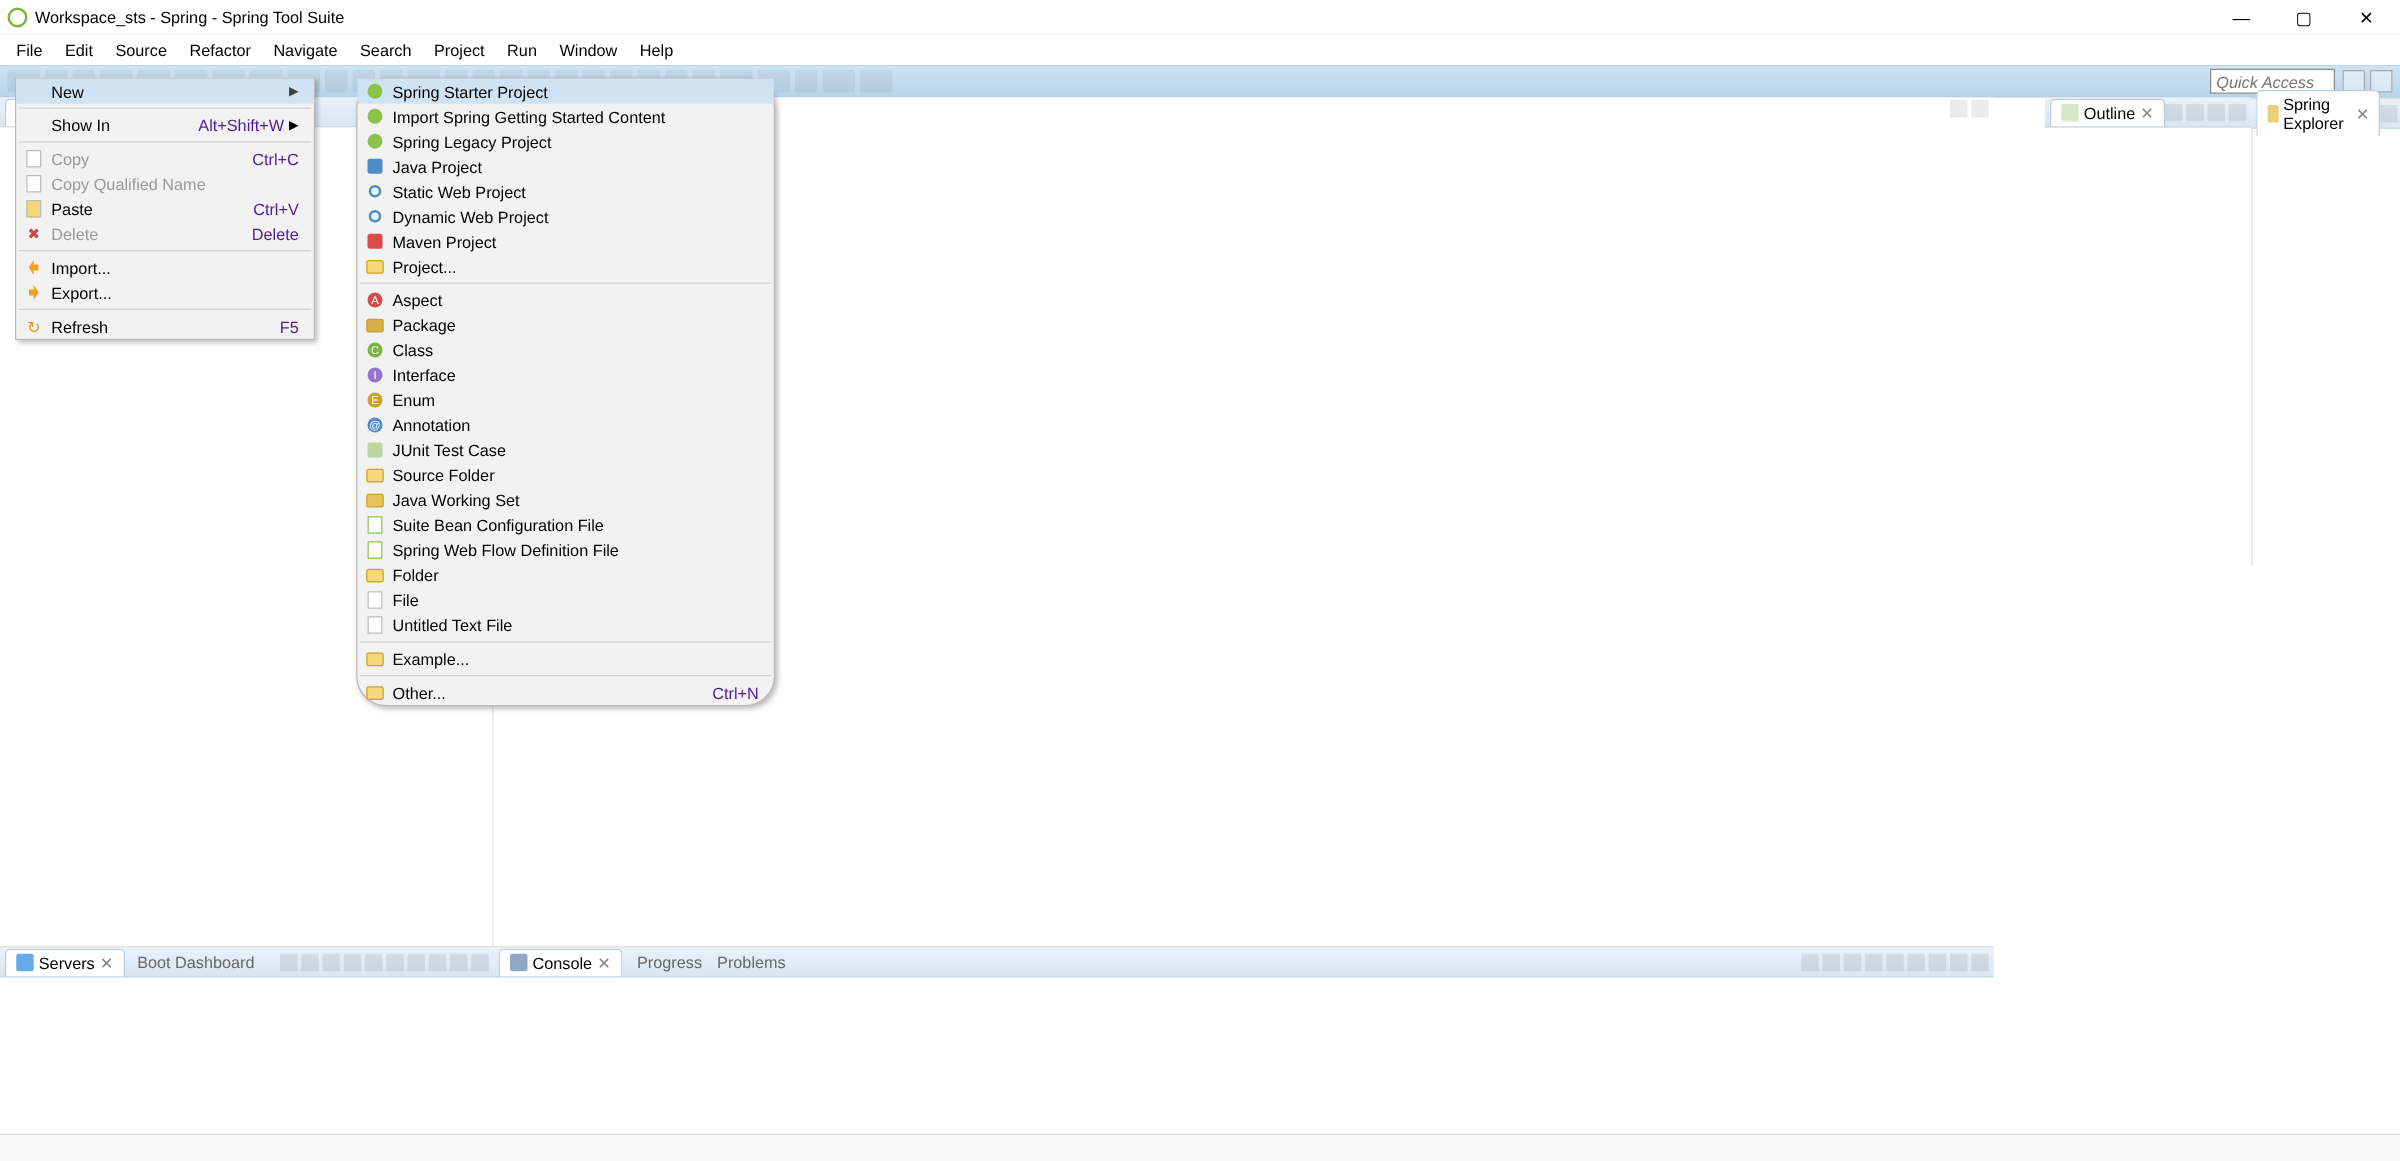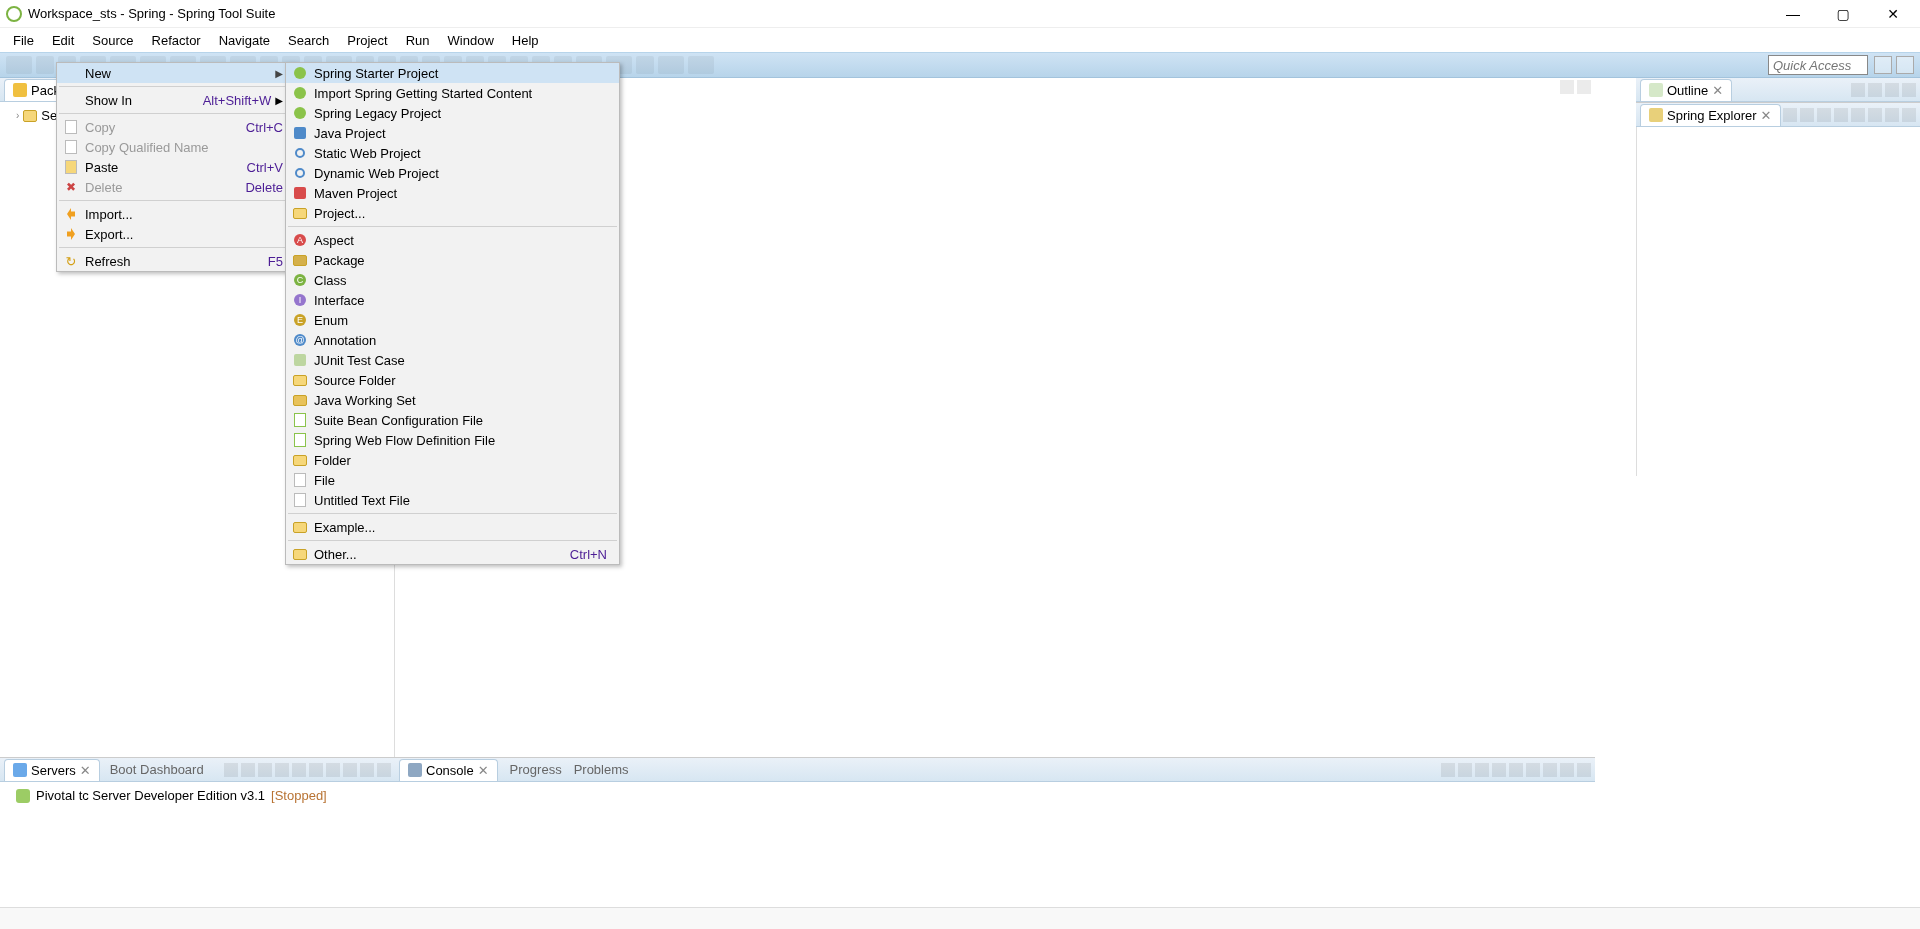--- a/index.html
+++ b/index.html
@@ -21,21 +21,21 @@
 .toolbar .tbtn { width: 18px; height: 18px; margin: 0 2px; background: rgba(0,0,0,0.05); border-radius: 2px; }
 .toolbar .tbtn.drop { width: 26px; }
 .toolbar .flex { flex: 1; }
 .quick-access { width: 100px; height: 20px; padding: 1px 4px; margin-right: 4px; border: 1px solid #888; background: #fff; color: #888; font-style: italic; }
 .persp-btn { width: 18px; height: 18px; margin: 0 2px; background: rgba(255,255,255,0.4); border: 1px solid #aaa; }
 
 
 .main { display: flex; height: calc(929px - 28px - 24px - 26px - 22px); }
 .left-col { width: 395px; display: flex; flex-direction: column; }
 .center-col { flex: 1; display: flex; flex-direction: column; position: relative; }
-.right-col { width: 325px; display: flex; flex-direction: column; padding-left: 41px; }
+.right-col { width: 325px; display: flex; flex-direction: row; padding-left: 41px; }
 
 
 .view-header { height: 24px; background: linear-gradient(#eaf1f8, #d7e6f2); border-bottom: 1px solid #b8cee0; display: flex; align-items: center; padding-left: 4px; }
 .view-tab { background: #fff; padding: 3px 8px; border: 1px solid #b8cee0; border-bottom: none; border-radius: 4px 4px 0 0; display: flex; align-items: center; gap: 4px; }
 .view-tab .vicon { width: 14px; height: 14px; background: #f0c040; border-radius: 2px; display: inline-block; }
 .view-tab .close-x { color: #888; }
 .view-toolbar { margin-left: auto; display: flex; gap: 3px; align-items: center; padding-right: 4px; }
 .view-toolbar .vbtn { width: 14px; height: 14px; background: rgba(0,0,0,0.08); }
 
 .view-body { flex: 1; background: #fff; border-right: 1px solid #ddd; position: relative; padding: 4px 8px; overflow: hidden; }
@@ -69,22 +69,22 @@
 
 .ctx { position: absolute; background: #f2f2f2; border: 1px solid #bbb; box-shadow: 2px 2px 4px rgba(0,0,0,0.25); }
 .ctx-item { display: flex; align-items: center; padding: 2px 12px 2px 28px; height: 20px; position: relative; cursor: default; }
 .ctx-item.hl { background: #cfe3f4; }
 .ctx-item .shortcut { margin-left: auto; padding-left: 40px; color: #4c1d95; }
 .ctx-item .arrow { margin-left: auto; color: #444; font-size: 10px; }
 .ctx-item.disabled { color: #9a9a9a; gap: 24px; }
 .ctx-sep { height: 1px; background: #d0d0d0; margin: 3px 2px; }
 .ctx-icon { position: absolute; left: 6px; width: 16px; height: 16px; display: inline-flex; align-items: center; justify-content: center; font-size: 11px; }
 
-.ctx1 { top: 62px; left: 12px; width: 240px; margin-left: 44px; }
-.ctx2 { top: 62px; left: 285px; width: 335px; }
+.ctx1 { top: 62px; left: 12px; width: 240px; }
+.ctx2 { top: 62px; left: 285px; width: 335px; border-radius: 24px; }
 
 .ico-folder { background: #f6d77a; border: 1px solid #c9a227; width: 14px; height: 11px; border-radius: 2px; }
 .ico-file { background: #fff; border: 1px solid #bbb; width: 12px; height: 14px; }
 .ico-spring { background: #8bc34a; border-radius: 50%; width: 12px; height: 12px; }
 .ico-java { background: #4f8ac9; border-radius: 2px; width: 12px; height: 12px; }
 .ico-circle { border: 2px solid #8bc34a; border-radius: 50%; width: 10px; height: 10px; }
 .ico-class { background: #7cb342; border-radius: 50%; width: 12px; height: 12px; color: #fff; font-size: 9px; line-height: 12px; text-align: center; }
 .ico-refresh { color: #d4a017; font-size: 13px; }
 .ico-import { background: #f0a020; width: 8px; height: 12px; clip-path: polygon(0 50%, 50% 0, 50% 30%, 100% 30%, 100% 70%, 50% 70%, 50% 100%); }
 .ico-export { background: #f0a020; width: 8px; height: 12px; clip-path: polygon(0 30%, 50% 30%, 50% 0, 100% 50%, 50% 100%, 50% 70%, 0 70%); }
@@ -194,27 +194,20 @@
           <span class="vbtn"></span>
           <span class="vbtn"></span>
           <span class="vbtn"></span>
           <span class="vbtn"></span>
           <span class="vbtn"></span>
           <span class="vbtn"></span>
           <span class="vbtn"></span>
           <span class="vbtn"></span>
         </div>
       </div>
-      <div class="servers-body">
-        <div class="server-line">
-          <span class="server-ico"></span>
-          <span>Pivotal tc Server Developer Edition v3.1</span>
-          <span class="stopped">[Stopped]</span>
-        </div>
-      </div>
     </div>
   </div>
 
   <div class="center-col">
     <div class="editor-area">
       <div class="editor-controls">
         <span class="vbtn"></span>
         <span class="vbtn"></span>
       </div>
     </div>

